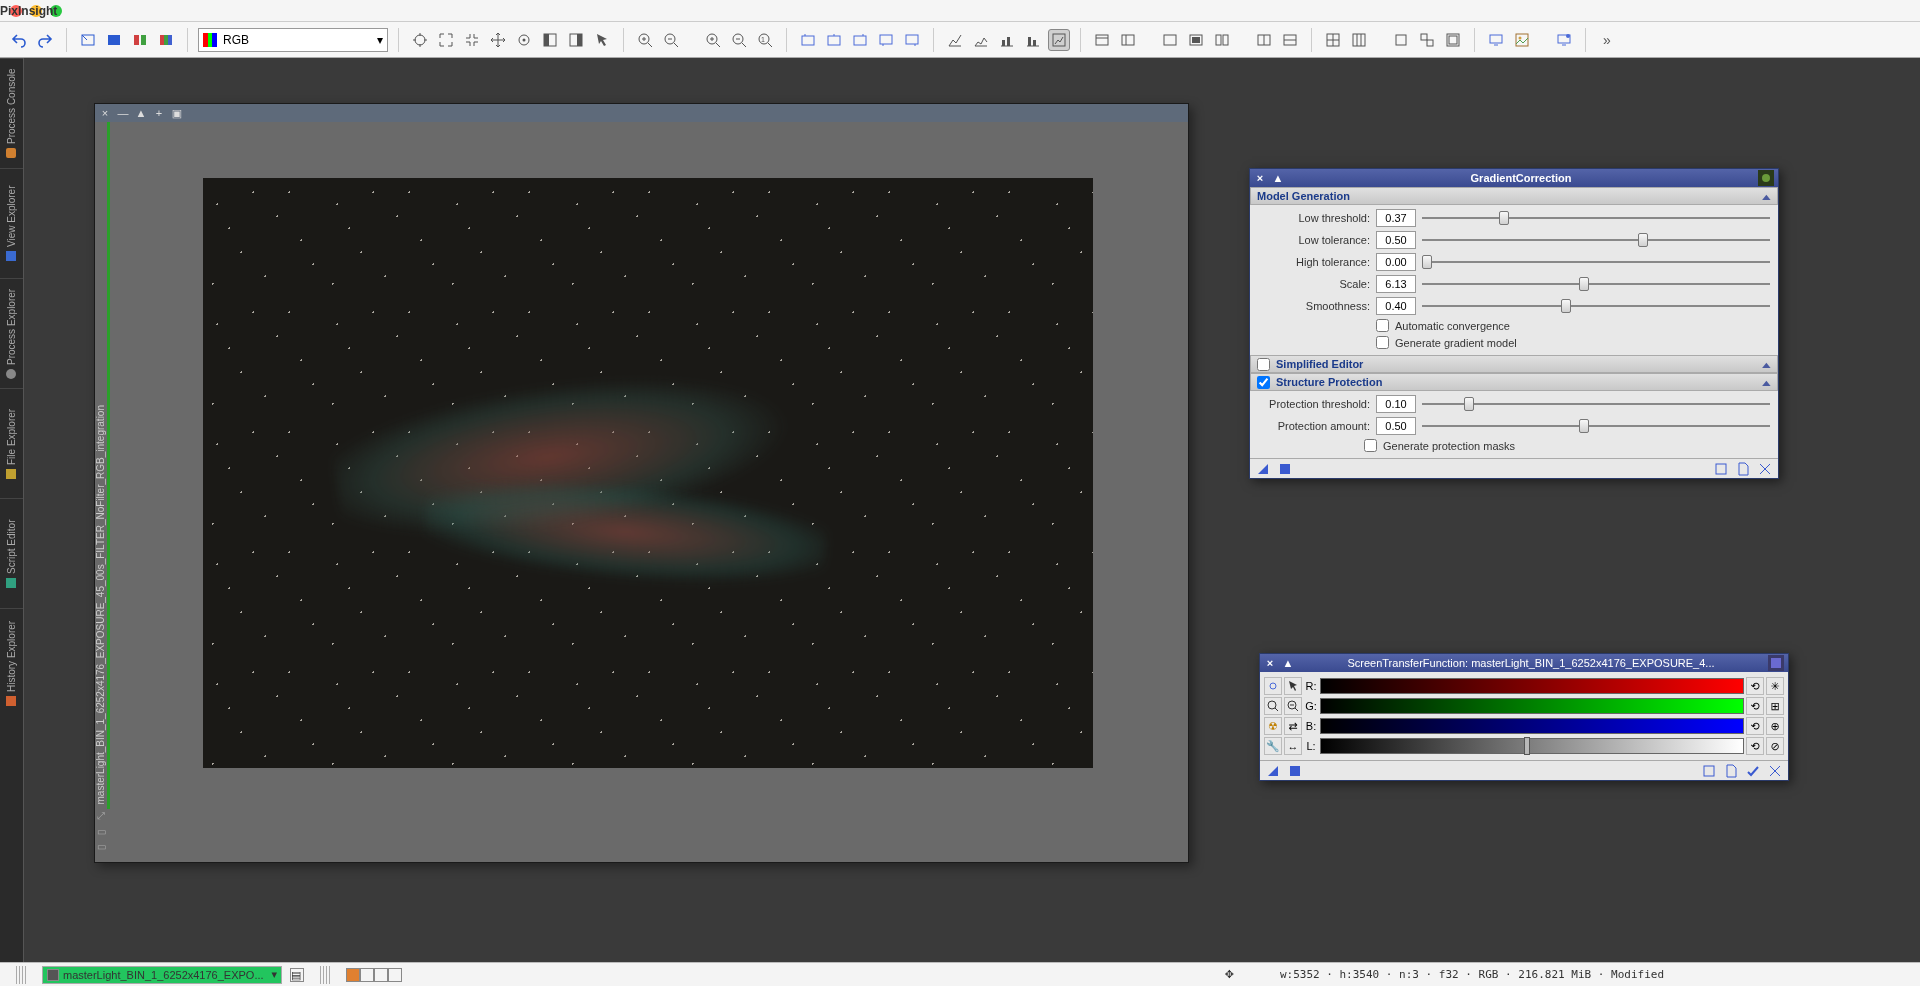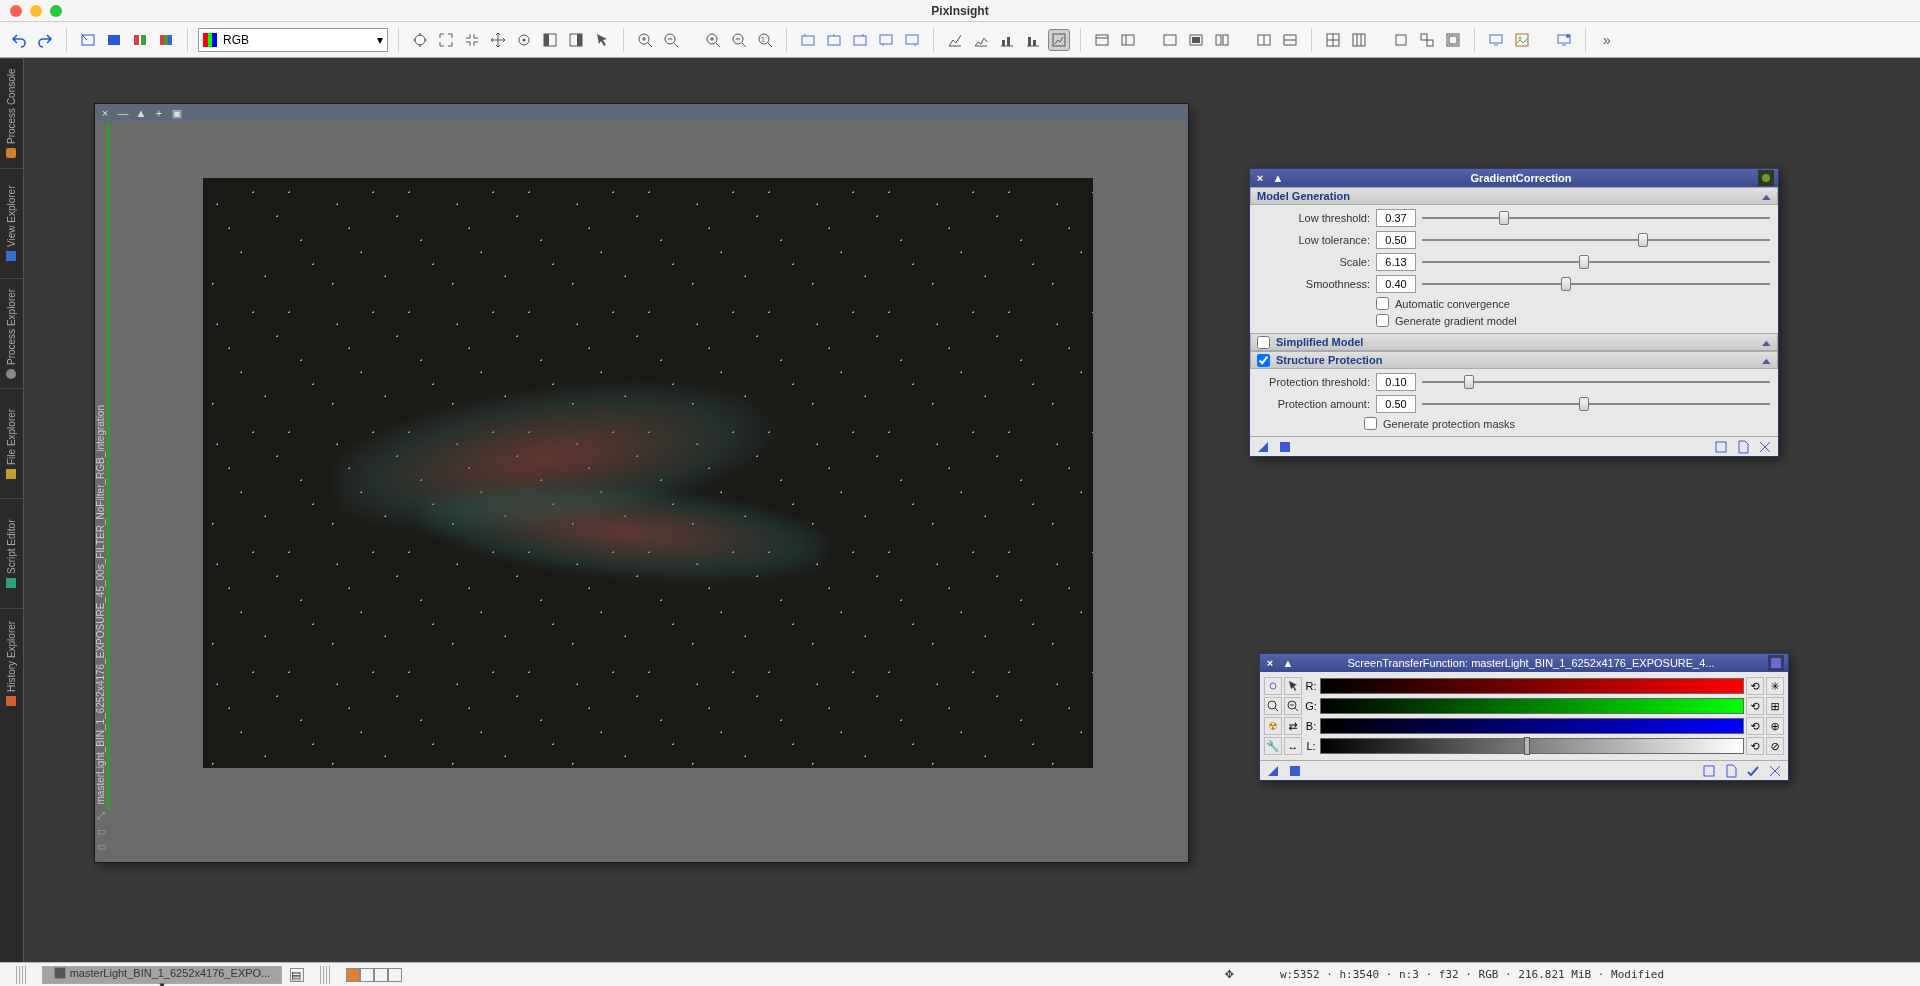--- a/index.html
+++ b/index.html
@@ -5,21 +5,21 @@
 * { box-sizing: border-box; margin: 0; padding: 0; font-family: -apple-system, "Helvetica Neue", Arial, sans-serif; }
 html, body { width: 1920px; height: 986px; overflow: hidden; background: #3a3a3a; }
 
 
 .titlebar { height: 22px; background: #f5f5f5; display: flex; align-items: center; position: relative; border-bottom: 1px solid #ccc; }
 .traffic { display: flex; gap: 8px; margin-left: 10px; }
 .tl { width: 12px; height: 12px; border-radius: 50%; }
 .tl.red { background: #ff5f57; }
 .tl.yellow { background: #febc2e; }
 .tl.green { background: #28c840; }
-.titlebar .title { position: absolute; left: 0; right: 0; text-align: center; font-size: 12px; font-weight: 600; color: #333; }
+.titlebar .title { position: absolute; left: 0; right: 0; text-align: left; font-size: 12px; font-weight: 600; color: #333; }
 
 
 .toolbar { height: 36px; background: #f6f6f6; border-bottom: 1px solid #aaa; display: flex; align-items: center; padding: 0 8px; gap: 4px; }
 .tb-sep { width: 1px; height: 24px; background: #ccc; margin: 0 6px; }
 .tb-btn { width: 22px; height: 22px; display: flex; align-items: center; justify-content: center; border-radius: 3px; }
 .tb-btn.active { background: #d0d0d0; border: 1px solid #888; }
 .channel-select { display: flex; align-items: center; height: 24px; border: 1px solid #999; background: #fff; width: 190px; font-size: 12px; padding: 0 4px; justify-content: space-between; }
 .rgb-swatch { width: 14px; height: 14px; background: linear-gradient(to right, #f00 33%, #0f0 33% 66%, #00f 66%); margin-right: 6px; }
 
 
@@ -90,21 +90,21 @@
 .stf-row .lbl { width: 14px; font-size: 11px; text-align: center; }
 .stf-row .grad { flex: 1; height: 16px; border: 1px solid #666; }
 .g-r { background: linear-gradient(to right, #000, #f00); }
 .g-g { background: linear-gradient(to right, #000, #0f0); }
 .g-b { background: linear-gradient(to right, #000, #00f); }
 .g-l { background: linear-gradient(to right, #000, #fff); position: relative; }
 .g-l .m { position: absolute; top: -2px; bottom: -2px; width: 6px; background: rgba(200,200,200,0.8); border: 1px solid #555; }
 
 
 .statusbar { position: absolute; left: 0; right: 0; bottom: 0; height: 24px; background: #f4f4f4; border-top: 1px solid #bbb; display: flex; align-items: center; font-size: 11px; color: #333; padding: 0 8px; gap: 8px; }
-.statusbar .img-sel { display: flex; align-items: center; border: 1px solid #aaa; height: 18px; padding: 0 4px; width: 240px; justify-content: space-between; background: #a3a3a3; flex-direction: column; }
+.statusbar .img-sel { display: flex; align-items: center; border: 1px solid #aaa; height: 18px; padding: 0 4px; width: 240px; justify-content: space-between; background: #22c55e; }
 .swatch-cell { width: 14px; height: 14px; border: 1px solid #888; }
 .statusbar .grip { width: 10px; height: 18px; background: repeating-linear-gradient(to right, #aaa 0 1px, transparent 1px 3px); margin: 0 8px;}
 .statusbar .spread { flex: 1; }
 .statusbar .info { font-family: "Menlo", monospace; font-size: 11px; }
 
 .collapse-ico::before { content: "▲"; font-size: 9px; color: #4a5aa0; transform: scaleX(1.6); display: inline-block;}
 
 svg { display: block; }
 </style>
 </head>
@@ -489,20 +489,28 @@
       </div>
       <div class="param-row">
         <label>Low tolerance:</label>
         <div class="val">0.50</div>
         <div class="slider">
             <div class="track"></div>
             <div class="thumb" style="left:62%"></div>
           </div>
       </div>
       <div class="param-row">
+        <label>High tolerance:</label>
+        <div class="val">0.00</div>
+        <div class="slider">
+            <div class="track"></div>
+            <div class="thumb" style="left:0%"></div>
+          </div>
+      </div>
+      <div class="param-row">
         <label>Scale:</label>
         <div class="val">6.13</div>
         <div class="slider">
             <div class="track"></div>
             <div class="thumb" style="left:45%"></div>
           </div>
       </div>
       <div class="param-row">
         <label>Smoothness:</label>
         <div class="val">0.40</div>
@@ -517,21 +525,21 @@
         </div>
       <div class="chk-row">
           <input type="checkbox" style="">
           <span>Generate gradient model</span>
         </div>
     </div>
 
     <div class="section-hdr">
       <span style="display:flex;align-items:center;">
           <input type="checkbox" style="">
-          <span>Simplified Model</span>
+          <span>Simplified Editor</span>
         </span>
       <span class="collapse-ico"></span>
     </div>
 
     <div class="section-hdr">
       <span style="display:flex;">
           <input type="checkbox" checked="" style="">
           <span>Structure Protection</span>
         </span>
       <span class="collapse-ico"></span>

